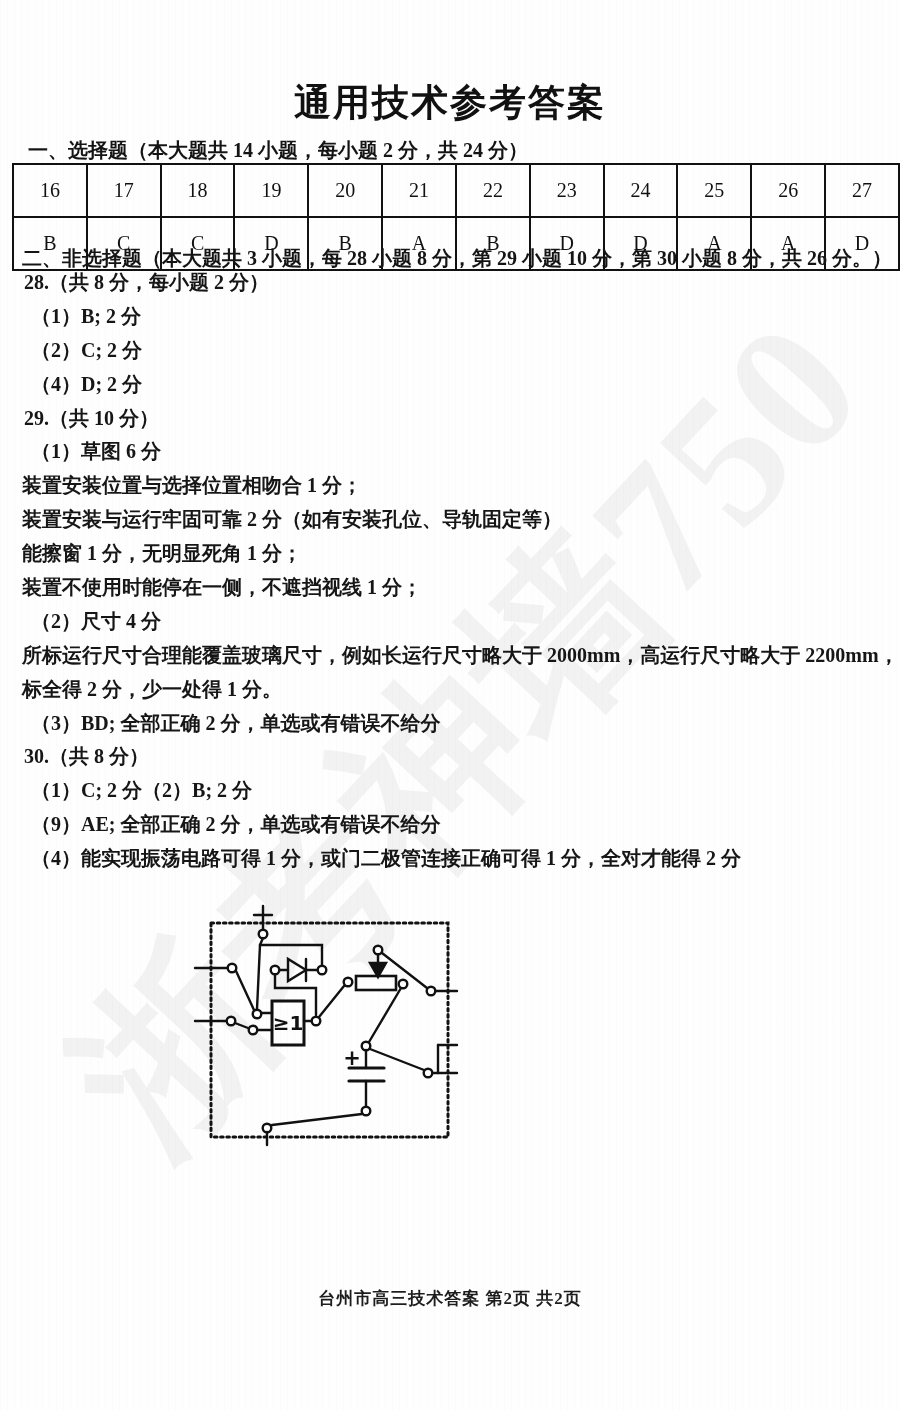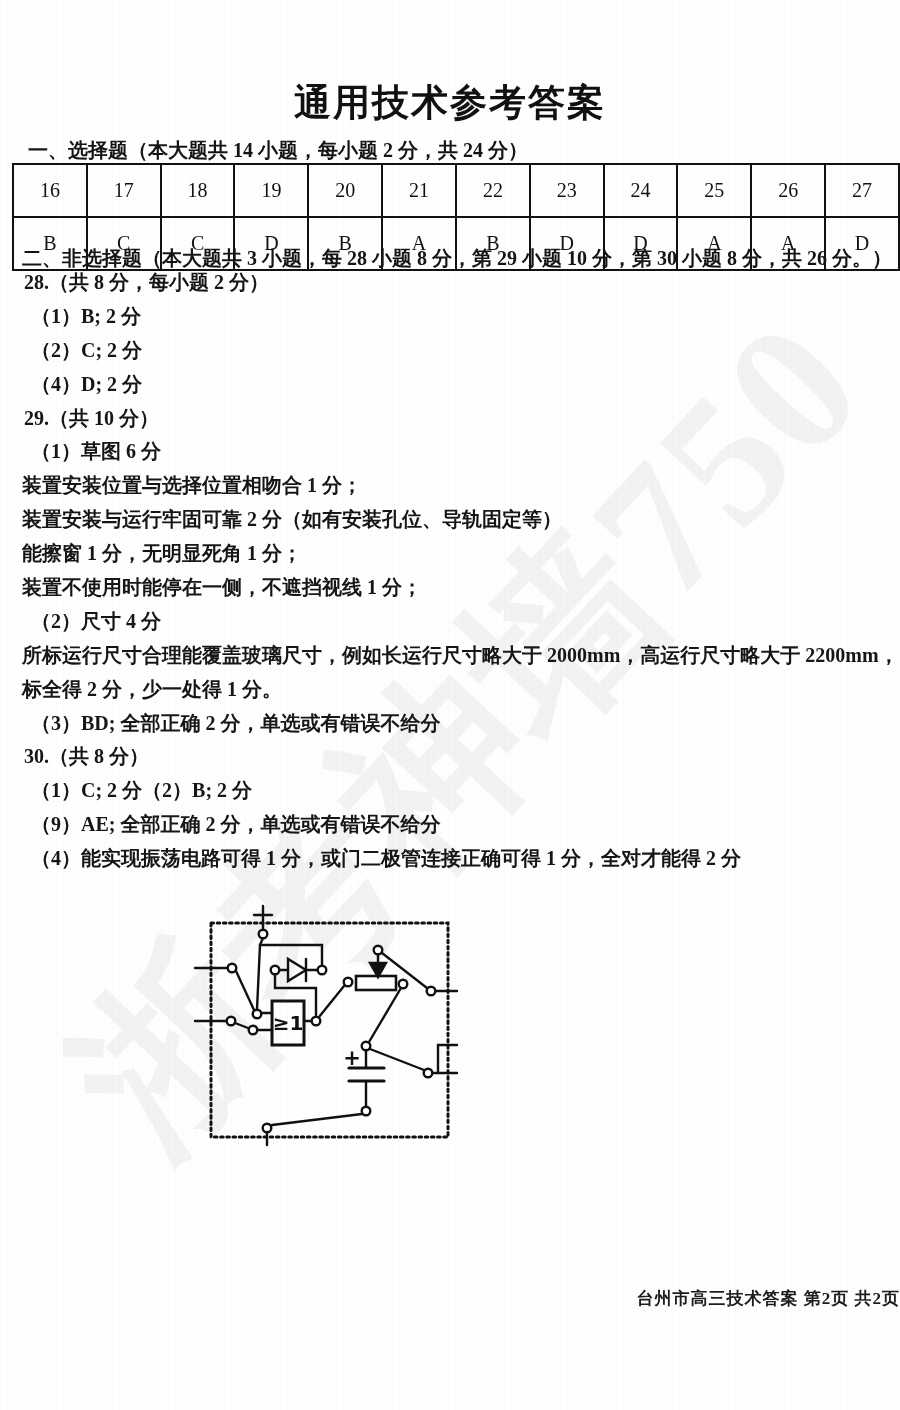--- a/index.html
+++ b/index.html
@@ -51,21 +51,21 @@
   }
   .lines{
     position:absolute;left:22px;top:266px;width:856px;
     font-size:20px;font-weight:bold;color:#161616;
   }
   .ln{height:33.9px;line-height:33.9px;white-space:nowrap;}
   .ln.t{padding-left:2px;}
   .ln.ind{padding-left:9px;}
   .circuit{position:absolute;left:180px;top:898px;z-index:1;}
   .footer{
-    position:absolute;left:0;top:1287px;width:900px;text-align:right;
+    position:absolute;left:0;top:1287px;width:900px;text-align:center;
     font-size:17px;font-weight:bold;color:#1d1d1d;letter-spacing:1px;
   }
 </style>
 </head>
 <body>
 
 <div class="page">
 
   <div class="watermark">浙考神墙750</div>
 

